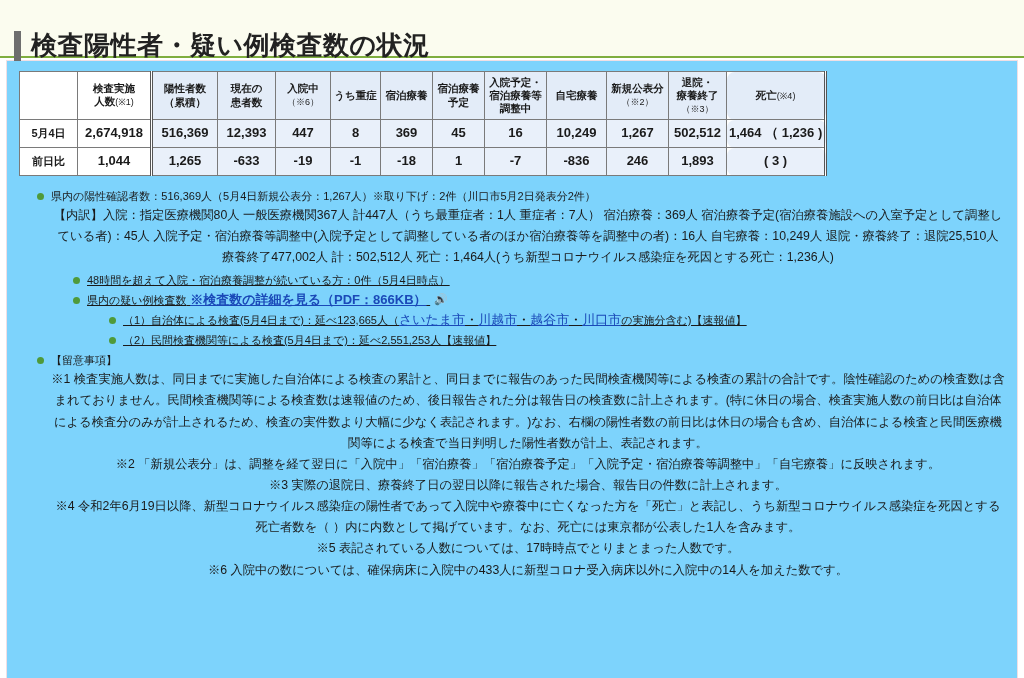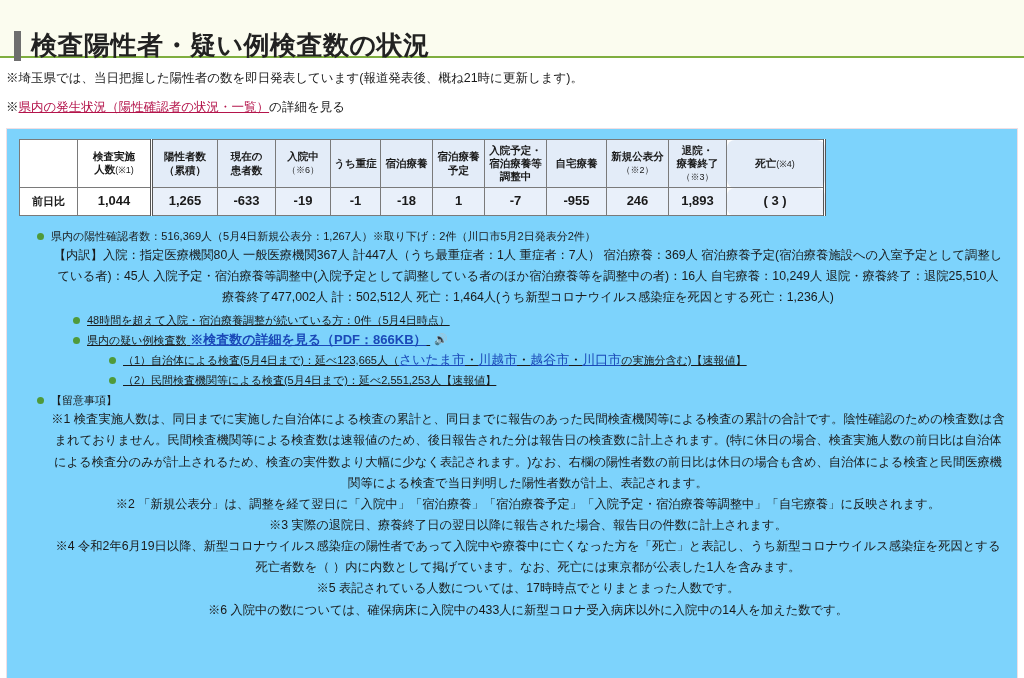--- a/index.html
+++ b/index.html
@@ -101,24 +101,20 @@
 
 <div class="page">
 
   <div class="title-band">
     <div class="title-row">
       <span class="title-bar-glyph"></span>
       <h1 class="page-title">検査陽性者・疑い例検査数の状況</h1>
     </div>
   </div>
 
-  <div class="notice">
-    <p>※埼玉県では、当日把握した陽性者の数を即日発表しています(報道発表後、概ね21時に更新します)。</p>
-    <p><span>※</span><a class="link-red" href="#">県内の発生状況（陽性確認者の状況・一覧）</a><span>の詳細を見る</span></p>
-  </div>
 
   <div class="panel">
 
     
     <div class="tbl-wrap">
       <table class="stats">
         <colgroup>
           <col style="width:58px">
             <col style="width:74px">
             <col style="width:66px">
@@ -145,30 +141,45 @@
             <th class="th-blue">宿泊療養<br>予定</th>
             <th class="th-blue">入院予定・<br>宿泊療養等<br>調整中</th>
             <th class="th-blue">自宅療養</th>
             <th class="th-blue">新規公表分<br><span class="note-s">（※2）</span></th>
             <th class="th-blue">退院・<br>療養終了<br><span class="note-s">（※3）</span></th>
             <th class="th-blue dbl-right">死亡<span class="note-s">(※4)</span></th>
           </tr>
         </thead>
         <tbody>
           <tr class="grp-blue">
+            <td class="rowhdr">5月4日</td>
+            <td style="background:#ffffff">2,674,918</td>
+            <td class="dbl-left">516,369</td>
+            <td>12,393</td>
+            <td>447</td>
+            <td>8</td>
+            <td>369</td>
+            <td>45</td>
+            <td>16</td>
+            <td>10,249</td>
+            <td>1,267</td>
+            <td>502,512</td>
+            <td class="dbl-right">1,464 （ 1,236 )</td>
+          </tr>
+          <tr class="grp-blue">
             <td class="rowhdr">前日比</td>
             <td style="background:#ffffff">1,044</td>
             <td class="dbl-left">1,265</td>
             <td>-633</td>
             <td>-19</td>
             <td>-1</td>
             <td>-18</td>
             <td>1</td>
             <td>-7</td>
-            <td>-955</td>
+            <td>-836</td>
             <td>246</td>
             <td>1,893</td>
             <td class="dbl-right">( 3 )</td>
           </tr>
         </tbody>
       </table>
     </div>
 
     
     <ul class="lv1">

